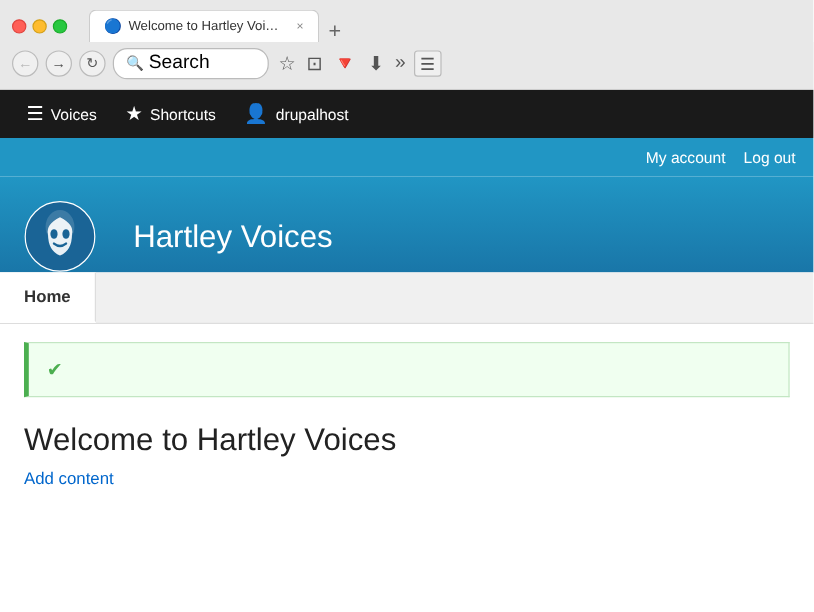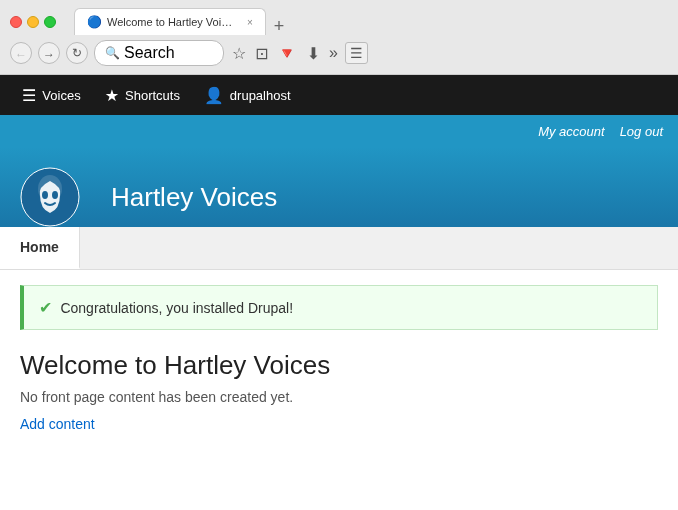--- a/index.html
+++ b/index.html
@@ -30,21 +30,21 @@
     .toolbar-icon { font-size: 16px; color: #555; cursor: pointer; padding: 2px; }
     .more-btn { font-size: 14px; color: #555; cursor: pointer; padding: 2px 4px; border: 1px solid #bbb; border-radius: 3px; background: #f0f0f0; }
 
     
     .drupal-toolbar { background: #1a1a1a; display: flex; align-items: center; padding: 0 10px; height: 40px; gap: 0; }
     .toolbar-item { display: flex; align-items: center; gap: 6px; color: #fff; font-size: 13px; padding: 0 12px; height: 40px; cursor: pointer; white-space: nowrap; }
     .toolbar-item .icon { font-size: 16px; }
 
     
     .secondary-bar { background: #2196c4; display: flex; align-items: center; justify-content: flex-end; padding: 0 15px; height: 32px; }
-    .secondary-bar a { color: #fff; font-size: 13px; text-decoration: none; margin-left: 15px; font-style: italic; }
+    .secondary-bar a { color: #fff; font-size: 13px; text-decoration: none; margin-left: 15px; }
 
     
     .site-header { background: linear-gradient(180deg, #2196c4 0%, #1976a8 100%); padding: 20px 20px 0; display: flex; align-items: center; gap: 31px; min-height: 80px; }
     .drupal-logo { width: 60px; height: 60px; }
     .site-name { color: #fff; font-size: 26px; font-weight: normal; }
 
     
     .site-nav { background: #f0f0f0; border-bottom: 1px solid #ddd; display: flex; align-items: center; }
     .nav-item { padding: 12px 20px; font-size: 14px; color: #333; cursor: pointer; border-right: 1px solid #ddd; background: #fff; border-bottom: 2px solid transparent; }
     .nav-item.active { background: #fff; border-bottom: 2px solid #fff; font-weight: bold; }
@@ -129,18 +129,16 @@
   <h1 class="site-name">Hartley Voices</h1>
 </div>
 
 <div class="site-nav">
   <div class="nav-item active">Home</div>
 </div>
 
 <div class="content-area">
   <div class="success-message">
     <span class="check-icon">✔</span>
-    <span>Congratulations, you installed Drupal!</span>
   </div>
   <h2 class="page-title">Welcome to Hartley Voices</h2>
-  <p class="page-desc">No front page content has been created yet.</p>
   <a class="add-content-link">Add content</a>
 </div>
 
 </body></html>

